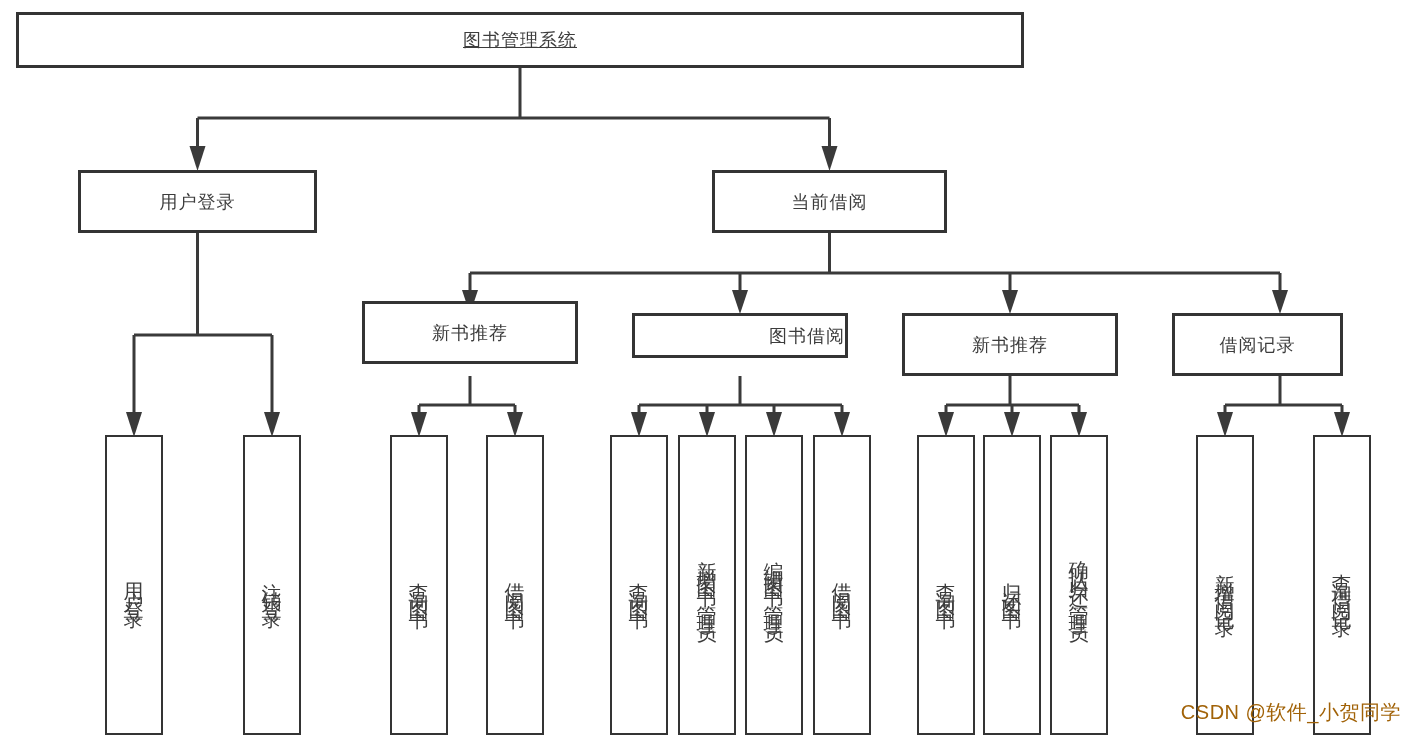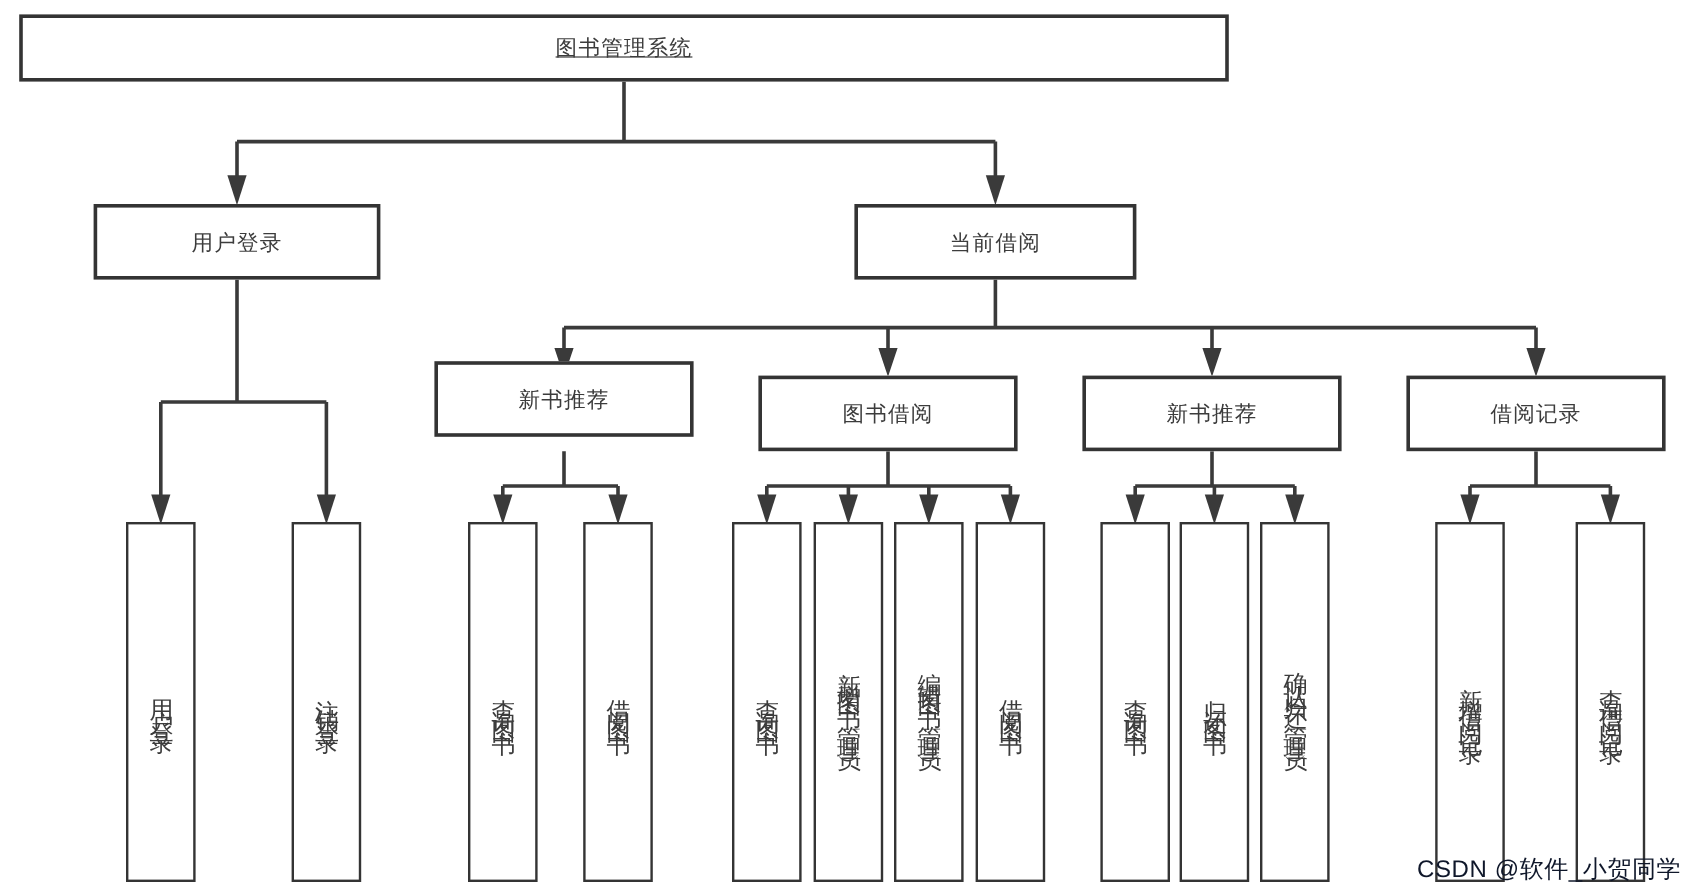--- a/index.html
+++ b/index.html
@@ -49,23 +49,23 @@
     text-orientation: mixed;
     font-size: 20px;
     line-height: 1.1;
     letter-spacing: 9px;
     color: #3c3c3c;
     white-space: nowrap;
   }
   .watermark {
     position: absolute;
     right: 4px;
-    bottom: 9px;
+    bottom: 21px;
     font-size: 20px;
-    color: #0f172a;
+    color: #a16207;
     letter-spacing: 0.5px;
     z-index: 5;
     white-space: nowrap;
   }
 </style>
 </head>
 <body>
 
 <div class="canvas">
 
@@ -111,27 +111,27 @@
   <div class="hbox" style="left:78px; top:170px; width:239px; height:63px;">
     <span>用户登录</span>
   </div>
   <div class="hbox" style="left:712px; top:170px; width:235px; height:63px;">
     <span>当前借阅</span>
   </div>
 
   <div class="hbox" style="left:362px; top:301px; width:216px; height:63px;align-items:center;">
     <span>新书推荐</span>
   </div>
-  <div class="hbox" style="left:632px; top:313px; width:216px; height:63px;">
+  <div class="hbox" style="left:632px; top:313px; width:216px; height:45px;justify-content:flex-end;">
     <span>图书借阅</span>
   </div>
   <div class="hbox" style="left:902px; top:313px; width:216px; height:63px;">
     <span>新书推荐</span>
   </div>
-  <div class="hbox" style="left:1172px; top:313px; width:216px; height:63px;">
+  <div class="hbox" style="left:1172px; top:313px; width:171px; height:63px;">
     <span>借阅记录</span>
   </div>
 
   <div class="vbox" style="left:105px; top:435px; width:58px; height:300px;">
     <span class="vtext">用户登录</span>
   </div>
   <div class="vbox" style="left:243px; top:435px; width:58px; height:300px;">
     <span class="vtext">注销登录</span>
   </div>
 

